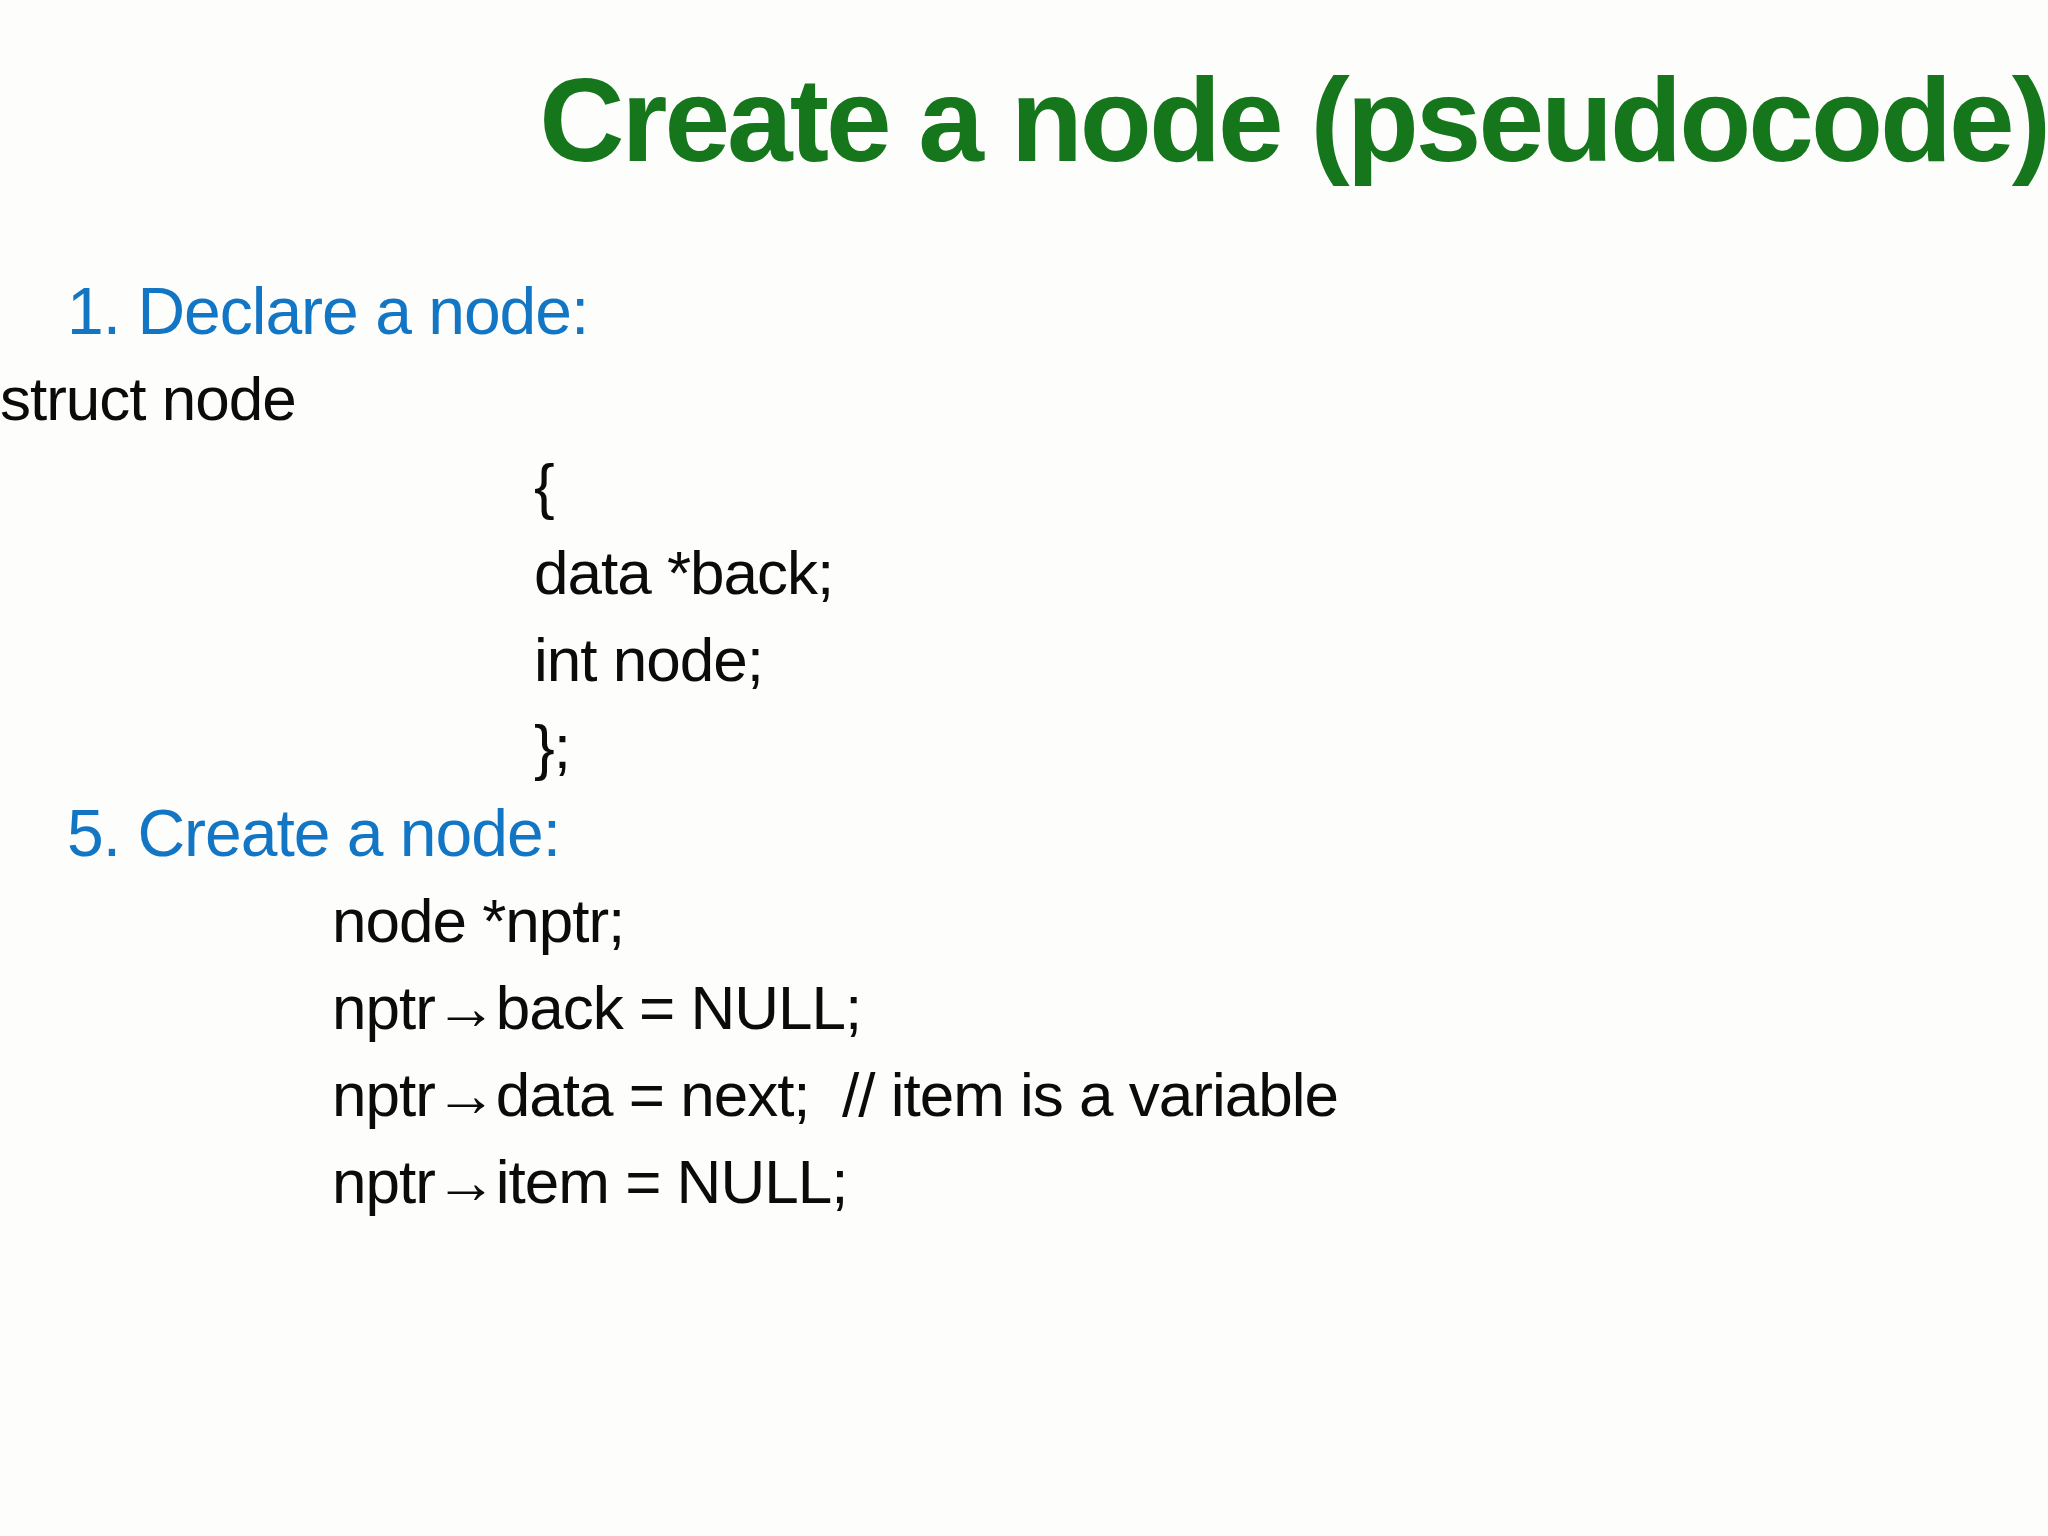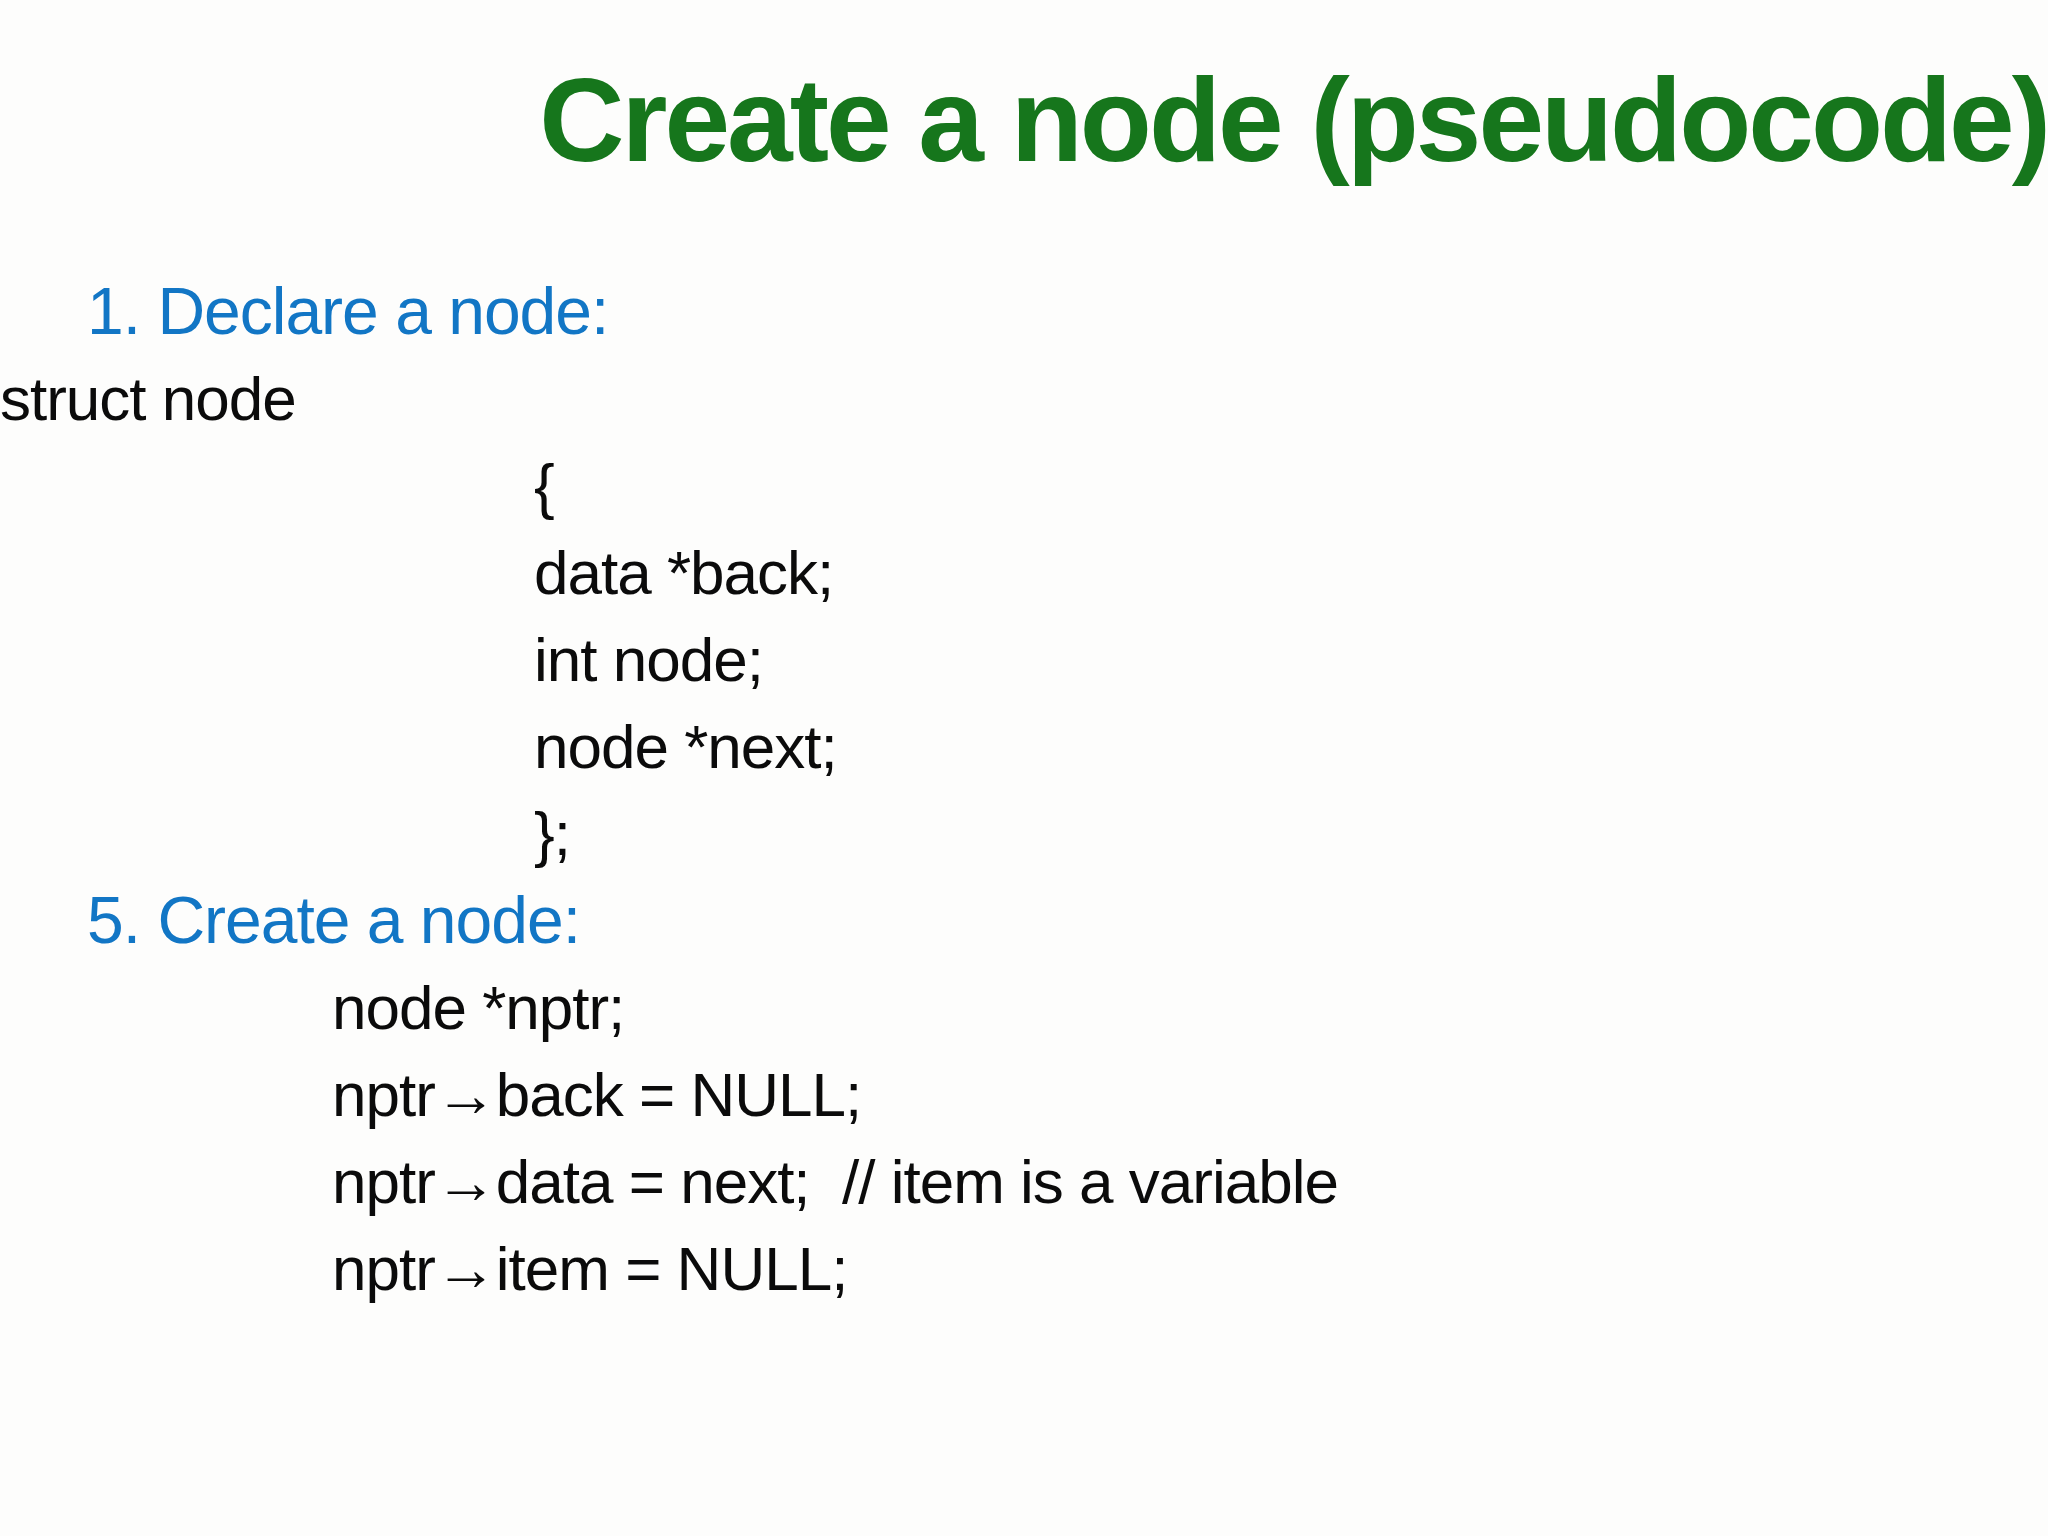--- a/index.html
+++ b/index.html
@@ -40,21 +40,21 @@
     height: 87px;
     line-height: 87px;
     white-space: pre;
     font-size: 62px;
     letter-spacing: -1px;
     color: var(--code_black, #0b0b0b);
   }
   .heading {
     font-size: 66px;
     color: var(--heading_blue, #1276C5);
-    padding-left: 87px;
+    padding-left: 67px;
   }
   .ind-struct { }
   .ind-member { padding-left: 534px; }
   .ind-stmt   { padding-left: 332px; }
 </style>
 </head>
 <body>
 
 <div class="slide">
 
@@ -65,21 +65,20 @@
     <div class="line heading">1. Declare a node:</div>
 
     <div class="line ind-struct">struct node</div>
 
     <div class="line ind-member">{</div>
 
     <div class="line ind-member">data *back;</div>
 
     <div class="line ind-member">int node;</div>
 
-    <div class="line ind-member">node *next;</div>
 
     <div class="line ind-member">};</div>
 
     <div class="line heading">5. Create a node:</div>
 
     <div class="line ind-stmt">node *nptr;</div>
 
 
     <div class="line ind-stmt">nptr→back = NULL;</div>
 

